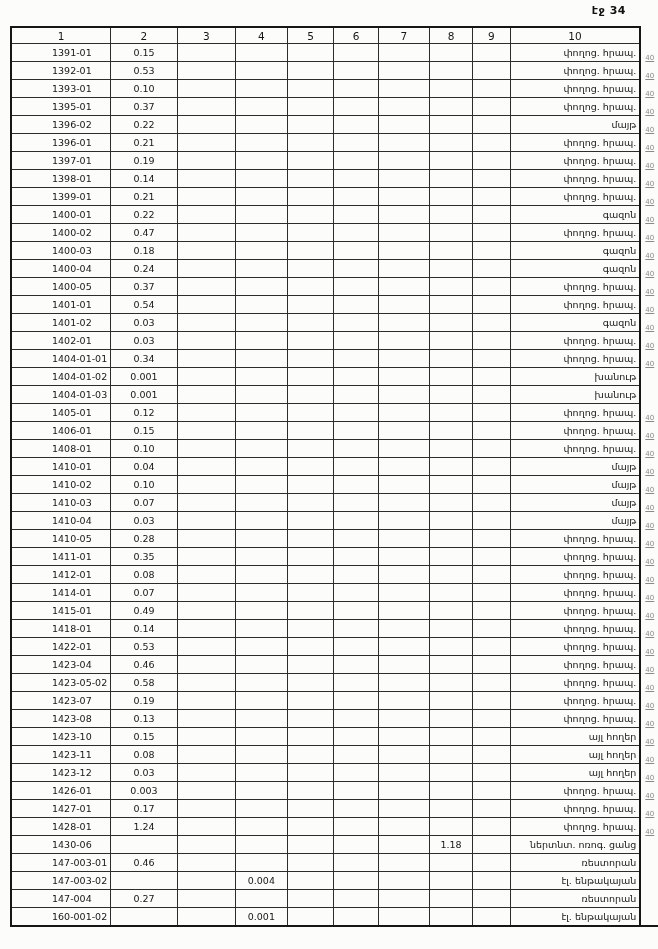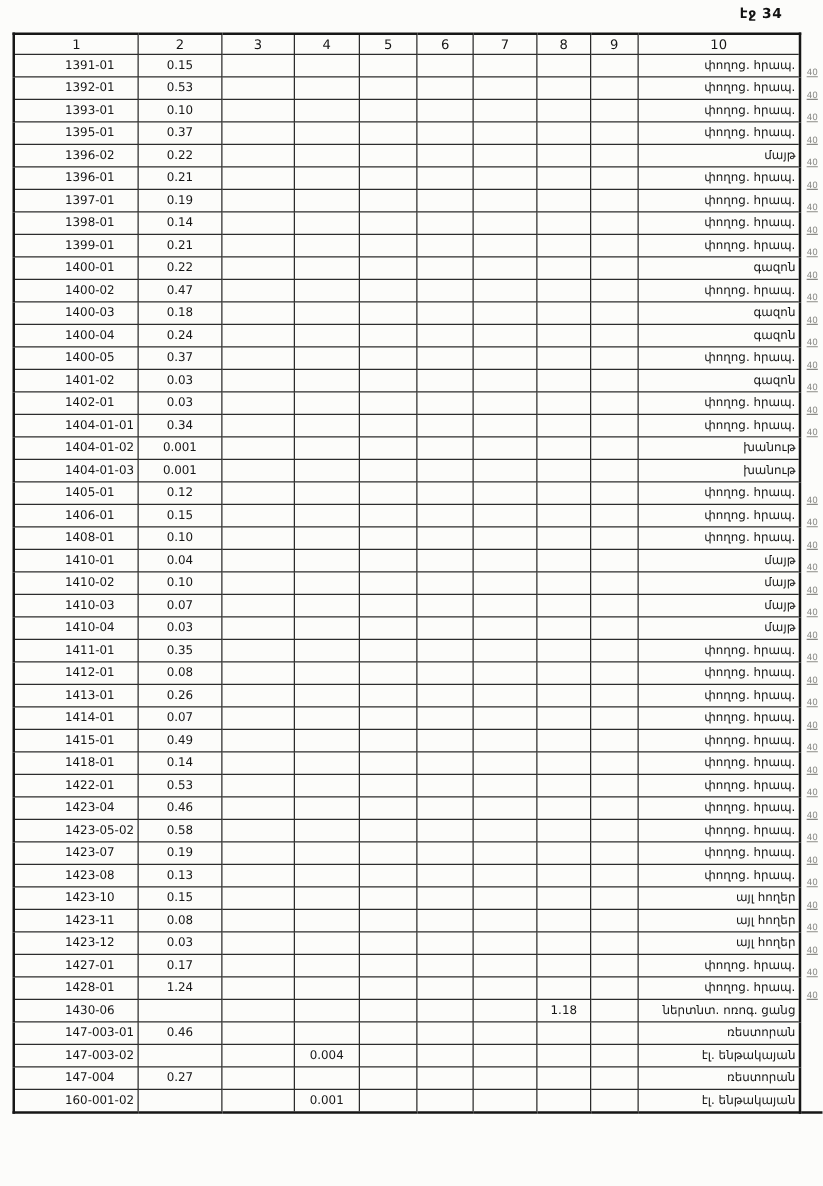--- a/index.html
+++ b/index.html
@@ -286,20 +286,33 @@
         <td class="num"></td>
         <td class="num"></td>
         <td class="num"></td>
         <td class="num"></td>
         <td class="num"></td>
         <td class="num"></td>
         <td class="c10">փողոց. հրապ.</td>
         <td class="mcol">40</td>
       </tr>
       <tr>
+        <td class="c1">1401-01</td>
+        <td class="num">0.54</td>
+        <td class="num"></td>
+        <td class="num"></td>
+        <td class="num"></td>
+        <td class="num"></td>
+        <td class="num"></td>
+        <td class="num"></td>
+        <td class="num"></td>
+        <td class="c10">փողոց. հրապ.</td>
+        <td class="mcol">40</td>
+      </tr>
+      <tr>
         <td class="c1">1401-02</td>
         <td class="num">0.03</td>
         <td class="num"></td>
         <td class="num"></td>
         <td class="num"></td>
         <td class="num"></td>
         <td class="num"></td>
         <td class="num"></td>
         <td class="num"></td>
         <td class="c10">գազոն</td>
@@ -442,20 +455,33 @@
         <td class="num"></td>
         <td class="num"></td>
         <td class="num"></td>
         <td class="num"></td>
         <td class="num"></td>
         <td class="num"></td>
         <td class="c10">մայթ</td>
         <td class="mcol">40</td>
       </tr>
       <tr>
+        <td class="c1">1410-05</td>
+        <td class="num">0.28</td>
+        <td class="num"></td>
+        <td class="num"></td>
+        <td class="num"></td>
+        <td class="num"></td>
+        <td class="num"></td>
+        <td class="num"></td>
+        <td class="num"></td>
+        <td class="c10">փողոց. հրապ.</td>
+        <td class="mcol">40</td>
+      </tr>
+      <tr>
         <td class="c1">1411-01</td>
         <td class="num">0.35</td>
         <td class="num"></td>
         <td class="num"></td>
         <td class="num"></td>
         <td class="num"></td>
         <td class="num"></td>
         <td class="num"></td>
         <td class="num"></td>
         <td class="c10">փողոց. հրապ.</td>
@@ -468,33 +494,20 @@
         <td class="num"></td>
         <td class="num"></td>
         <td class="num"></td>
         <td class="num"></td>
         <td class="num"></td>
         <td class="num"></td>
         <td class="c10">փողոց. հրապ.</td>
         <td class="mcol">40</td>
       </tr>
       <tr>
-        <td class="c1">1413-01</td>
-        <td class="num">0.26</td>
-        <td class="num"></td>
-        <td class="num"></td>
-        <td class="num"></td>
-        <td class="num"></td>
-        <td class="num"></td>
-        <td class="num"></td>
-        <td class="num"></td>
-        <td class="c10">փողոց. հրապ.</td>
-        <td class="mcol">40</td>
-      </tr>
-      <tr>
         <td class="c1">1414-01</td>
         <td class="num">0.07</td>
         <td class="num"></td>
         <td class="num"></td>
         <td class="num"></td>
         <td class="num"></td>
         <td class="num"></td>
         <td class="num"></td>
         <td class="num"></td>
         <td class="c10">փողոց. հրապ.</td>
@@ -621,20 +634,33 @@
         <td class="c1">1423-12</td>
         <td class="num">0.03</td>
         <td class="num"></td>
         <td class="num"></td>
         <td class="num"></td>
         <td class="num"></td>
         <td class="num"></td>
         <td class="num"></td>
         <td class="num"></td>
         <td class="c10">այլ հողեր</td>
+        <td class="mcol">40</td>
+      </tr>
+      <tr>
+        <td class="c1">1426-01</td>
+        <td class="num">0.003</td>
+        <td class="num"></td>
+        <td class="num"></td>
+        <td class="num"></td>
+        <td class="num"></td>
+        <td class="num"></td>
+        <td class="num"></td>
+        <td class="num"></td>
+        <td class="c10">փողոց. հրապ.</td>
         <td class="mcol">40</td>
       </tr>
       <tr>
         <td class="c1">1427-01</td>
         <td class="num">0.17</td>
         <td class="num"></td>
         <td class="num"></td>
         <td class="num"></td>
         <td class="num"></td>
         <td class="num"></td>

